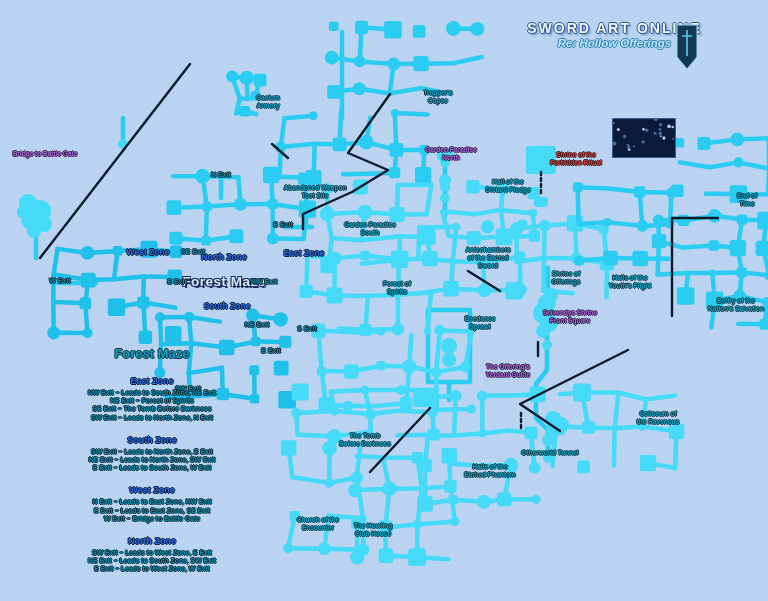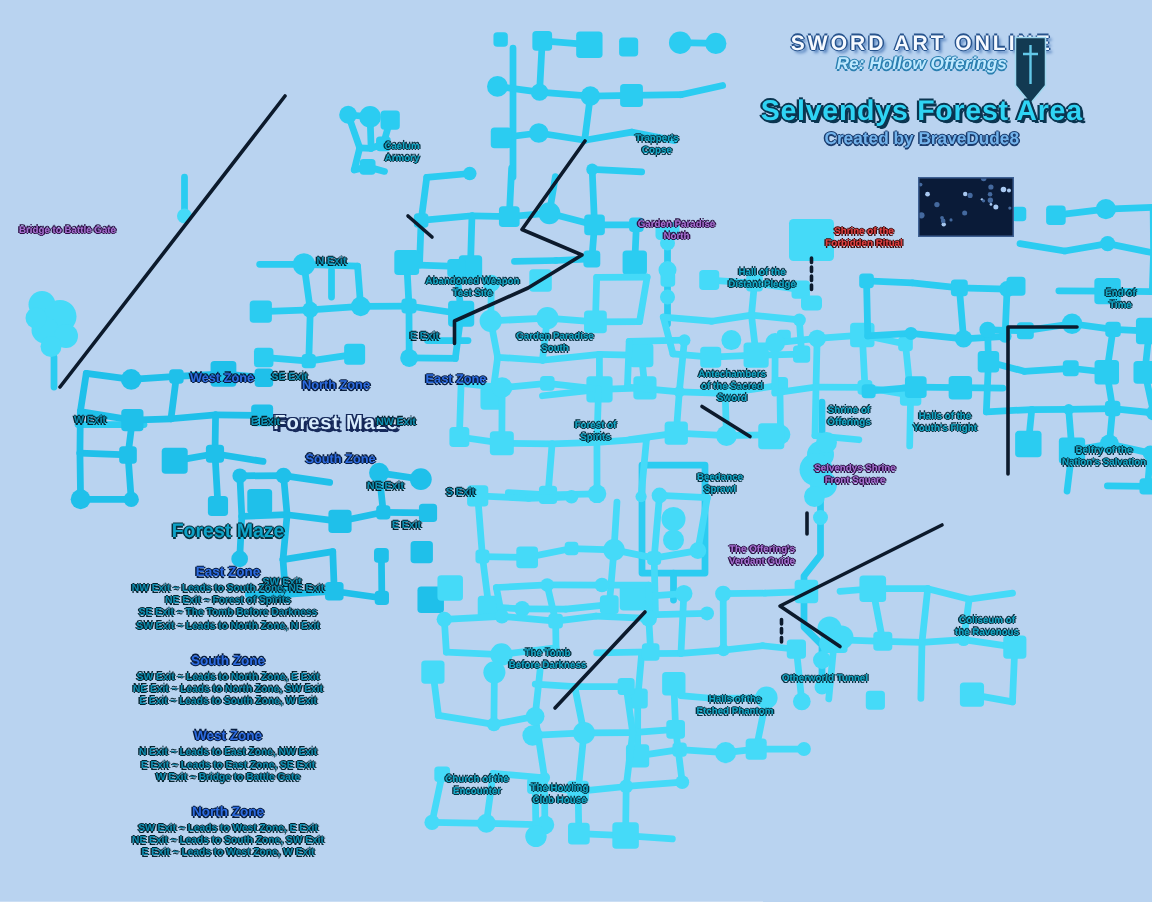--- a/index.html
+++ b/index.html
@@ -745,22 +745,20 @@
         <div>E Exit</div>
       </div>
     </div>
 
   <div class="hdr" id="logo-game">SWORD ART ONLINE</div>
   <div class="hdr" id="logo-sub">Re: Hollow Offerings</div>
   <svg id="emblem" width="22" height="46">
     <path d="M1,1 h20 v32 l-10,12 l-10,-12 z" fill="#123a52" stroke="#9fd8ef" stroke-width="1"></path>
     <path d="M11,6 v26 M6,12 h10" stroke="#63c8e8" stroke-width="1.6" fill="none"></path>
   </svg>
-  <div class="hdr" id="page-title">Selvendys Forest Area</div>
-  <div class="hdr" id="page-credit">Created by BraveDude8</div>
 
   <svg id="minimap-dots" style="position: absolute; left: 612px; top: 118px; background: rgb(10, 27, 56); border: 1px solid rgb(61, 95, 146);" width="62" height="38">
       <circle cx="16.14888036902994" cy="30.583265089895576" r="1.4572201489470897" fill="#a8c8f0"></circle>
       <circle cx="42.79509239830077" cy="0.04327091621235013" r="1.844560322863981" fill="#44699e"></circle>
       <circle cx="0.7037524757906795" cy="4.006587130017579" r="1.2552099046297371" fill="#44699e"></circle>
       <circle cx="41.598375857807696" cy="13.915294114965945" r="0.7901428896002471" fill="#a8c8f0"></circle>
       <circle cx="21.009176656603813" cy="27.603864453732967" r="1.0542695233598351" fill="#44699e"></circle>
       <circle cx="11.626969059929252" cy="17.41032630437985" r="1.7723922975827007" fill="#44699e"></circle>
       <circle cx="30.489811280276626" cy="10.37383573781699" r="1.4795400713570415" fill="#a8c8f0"></circle>
       <circle cx="47.25965633103624" cy="14.473116703797132" r="1.7828976219519972" fill="#44699e"></circle>

